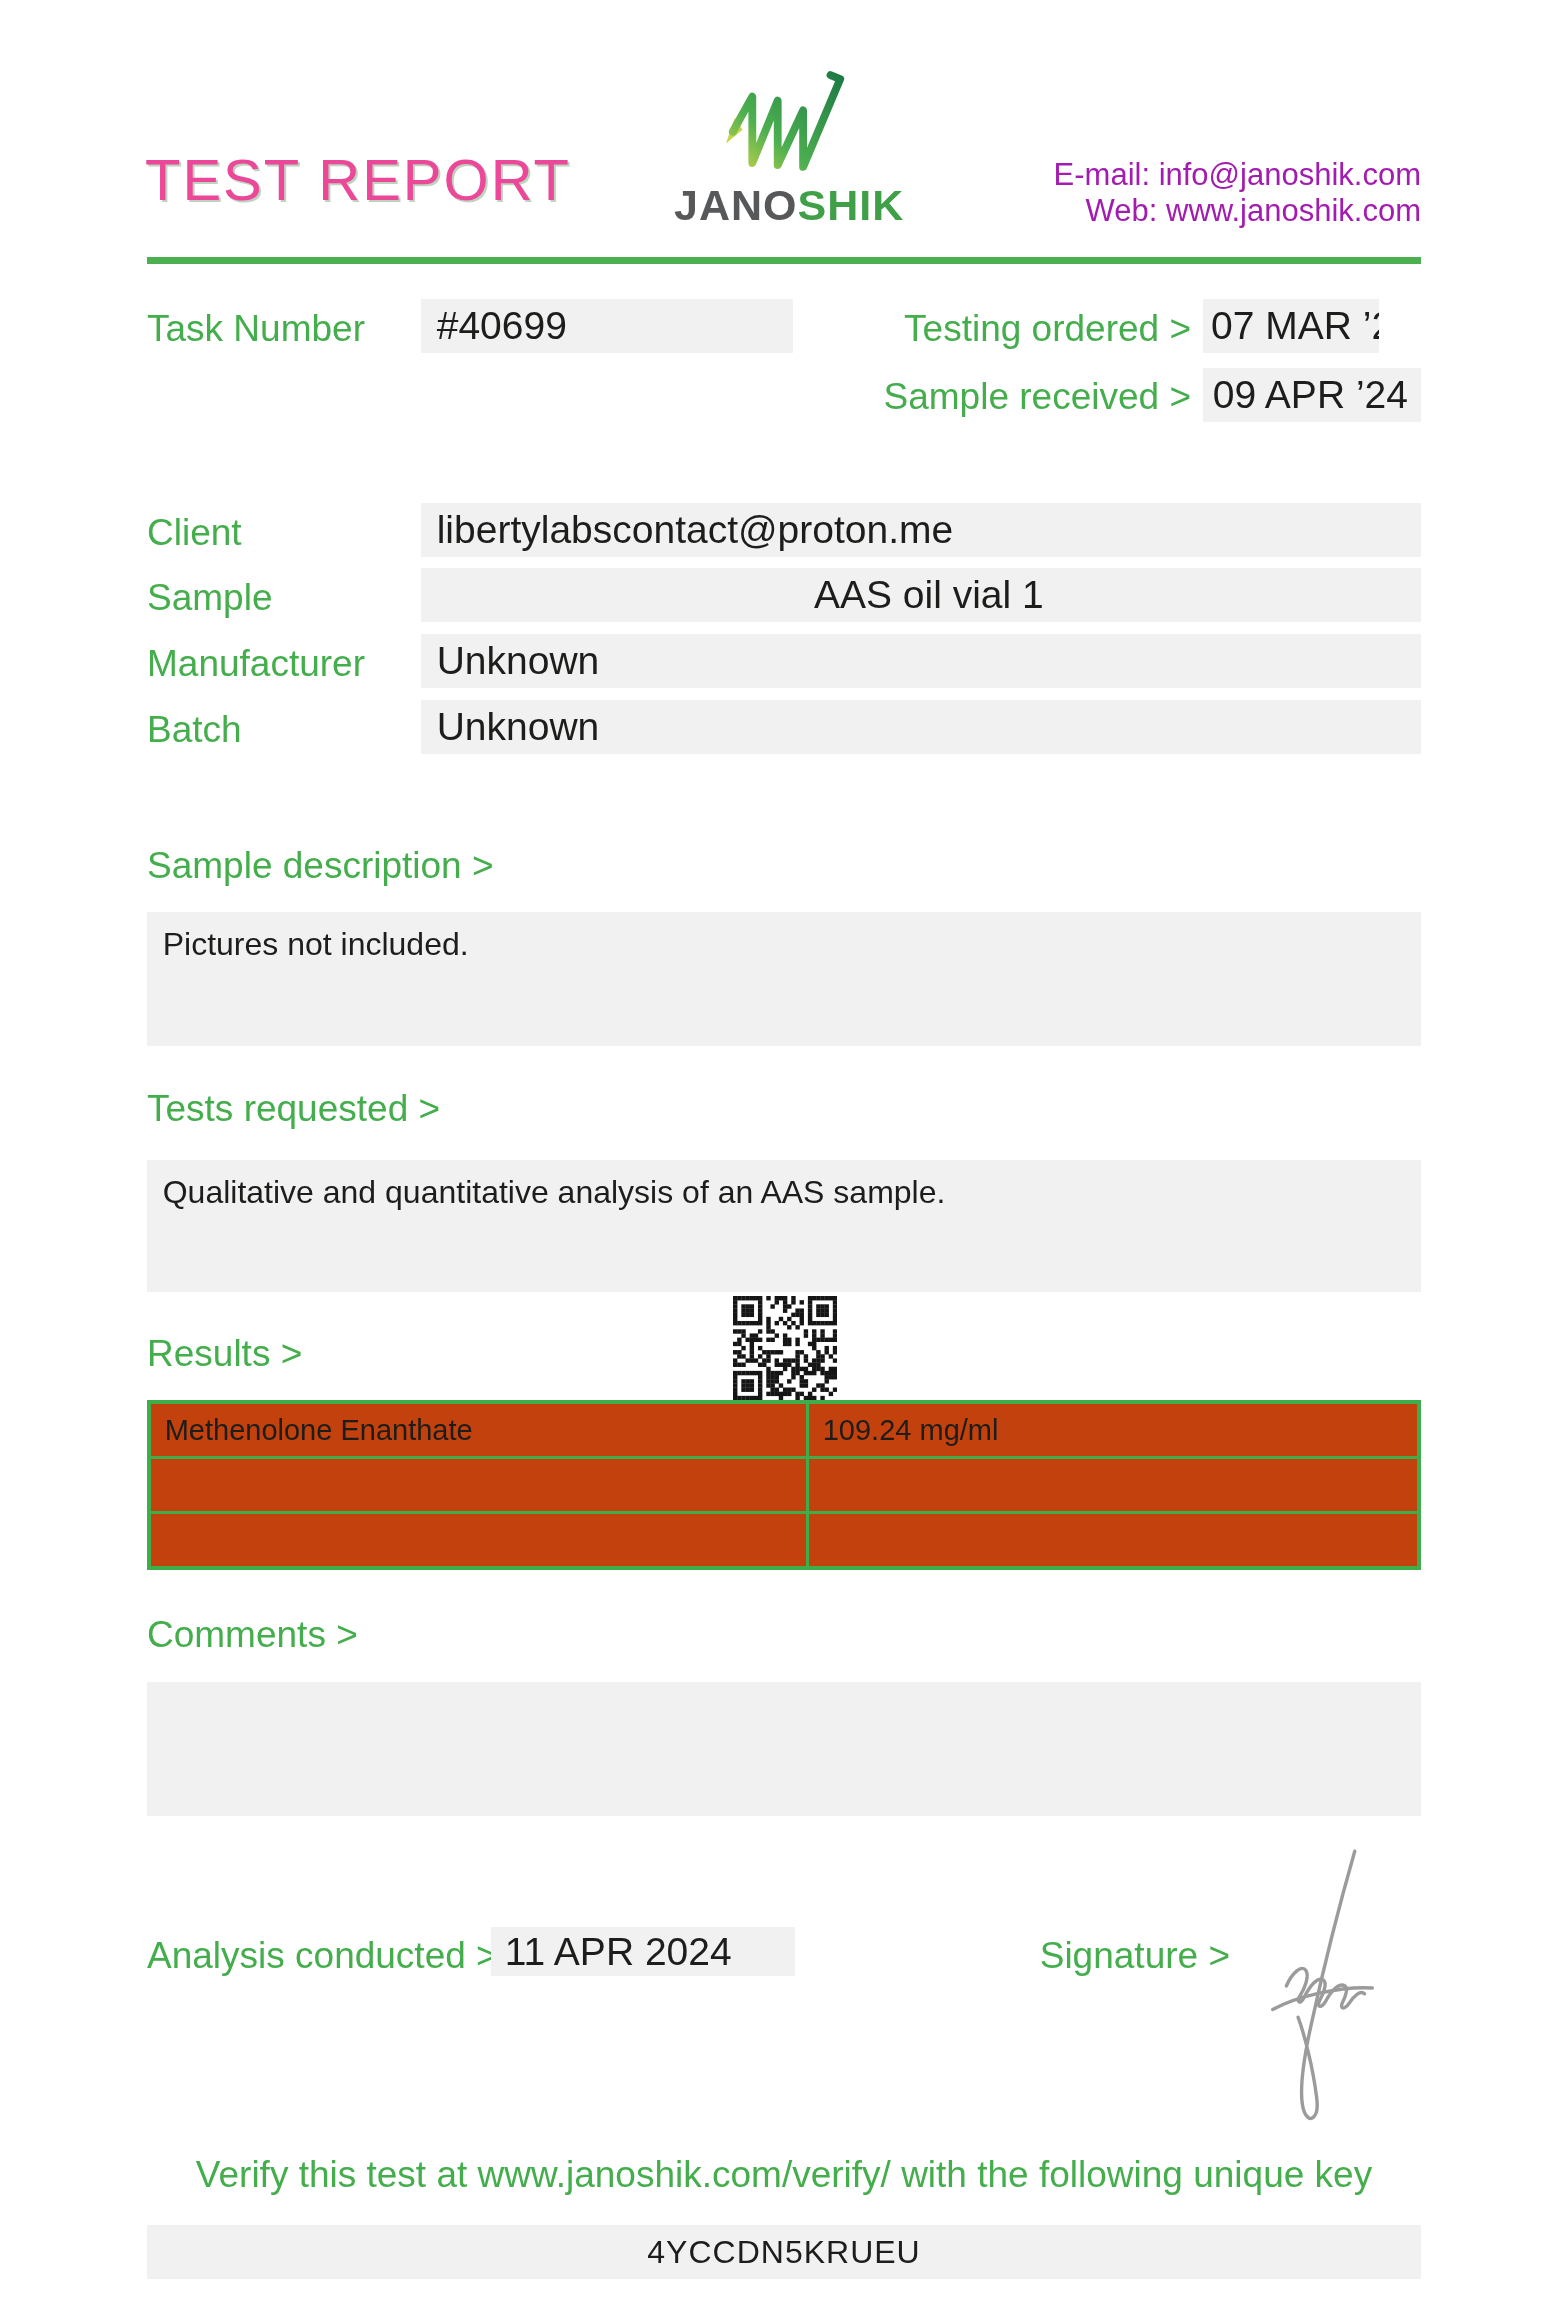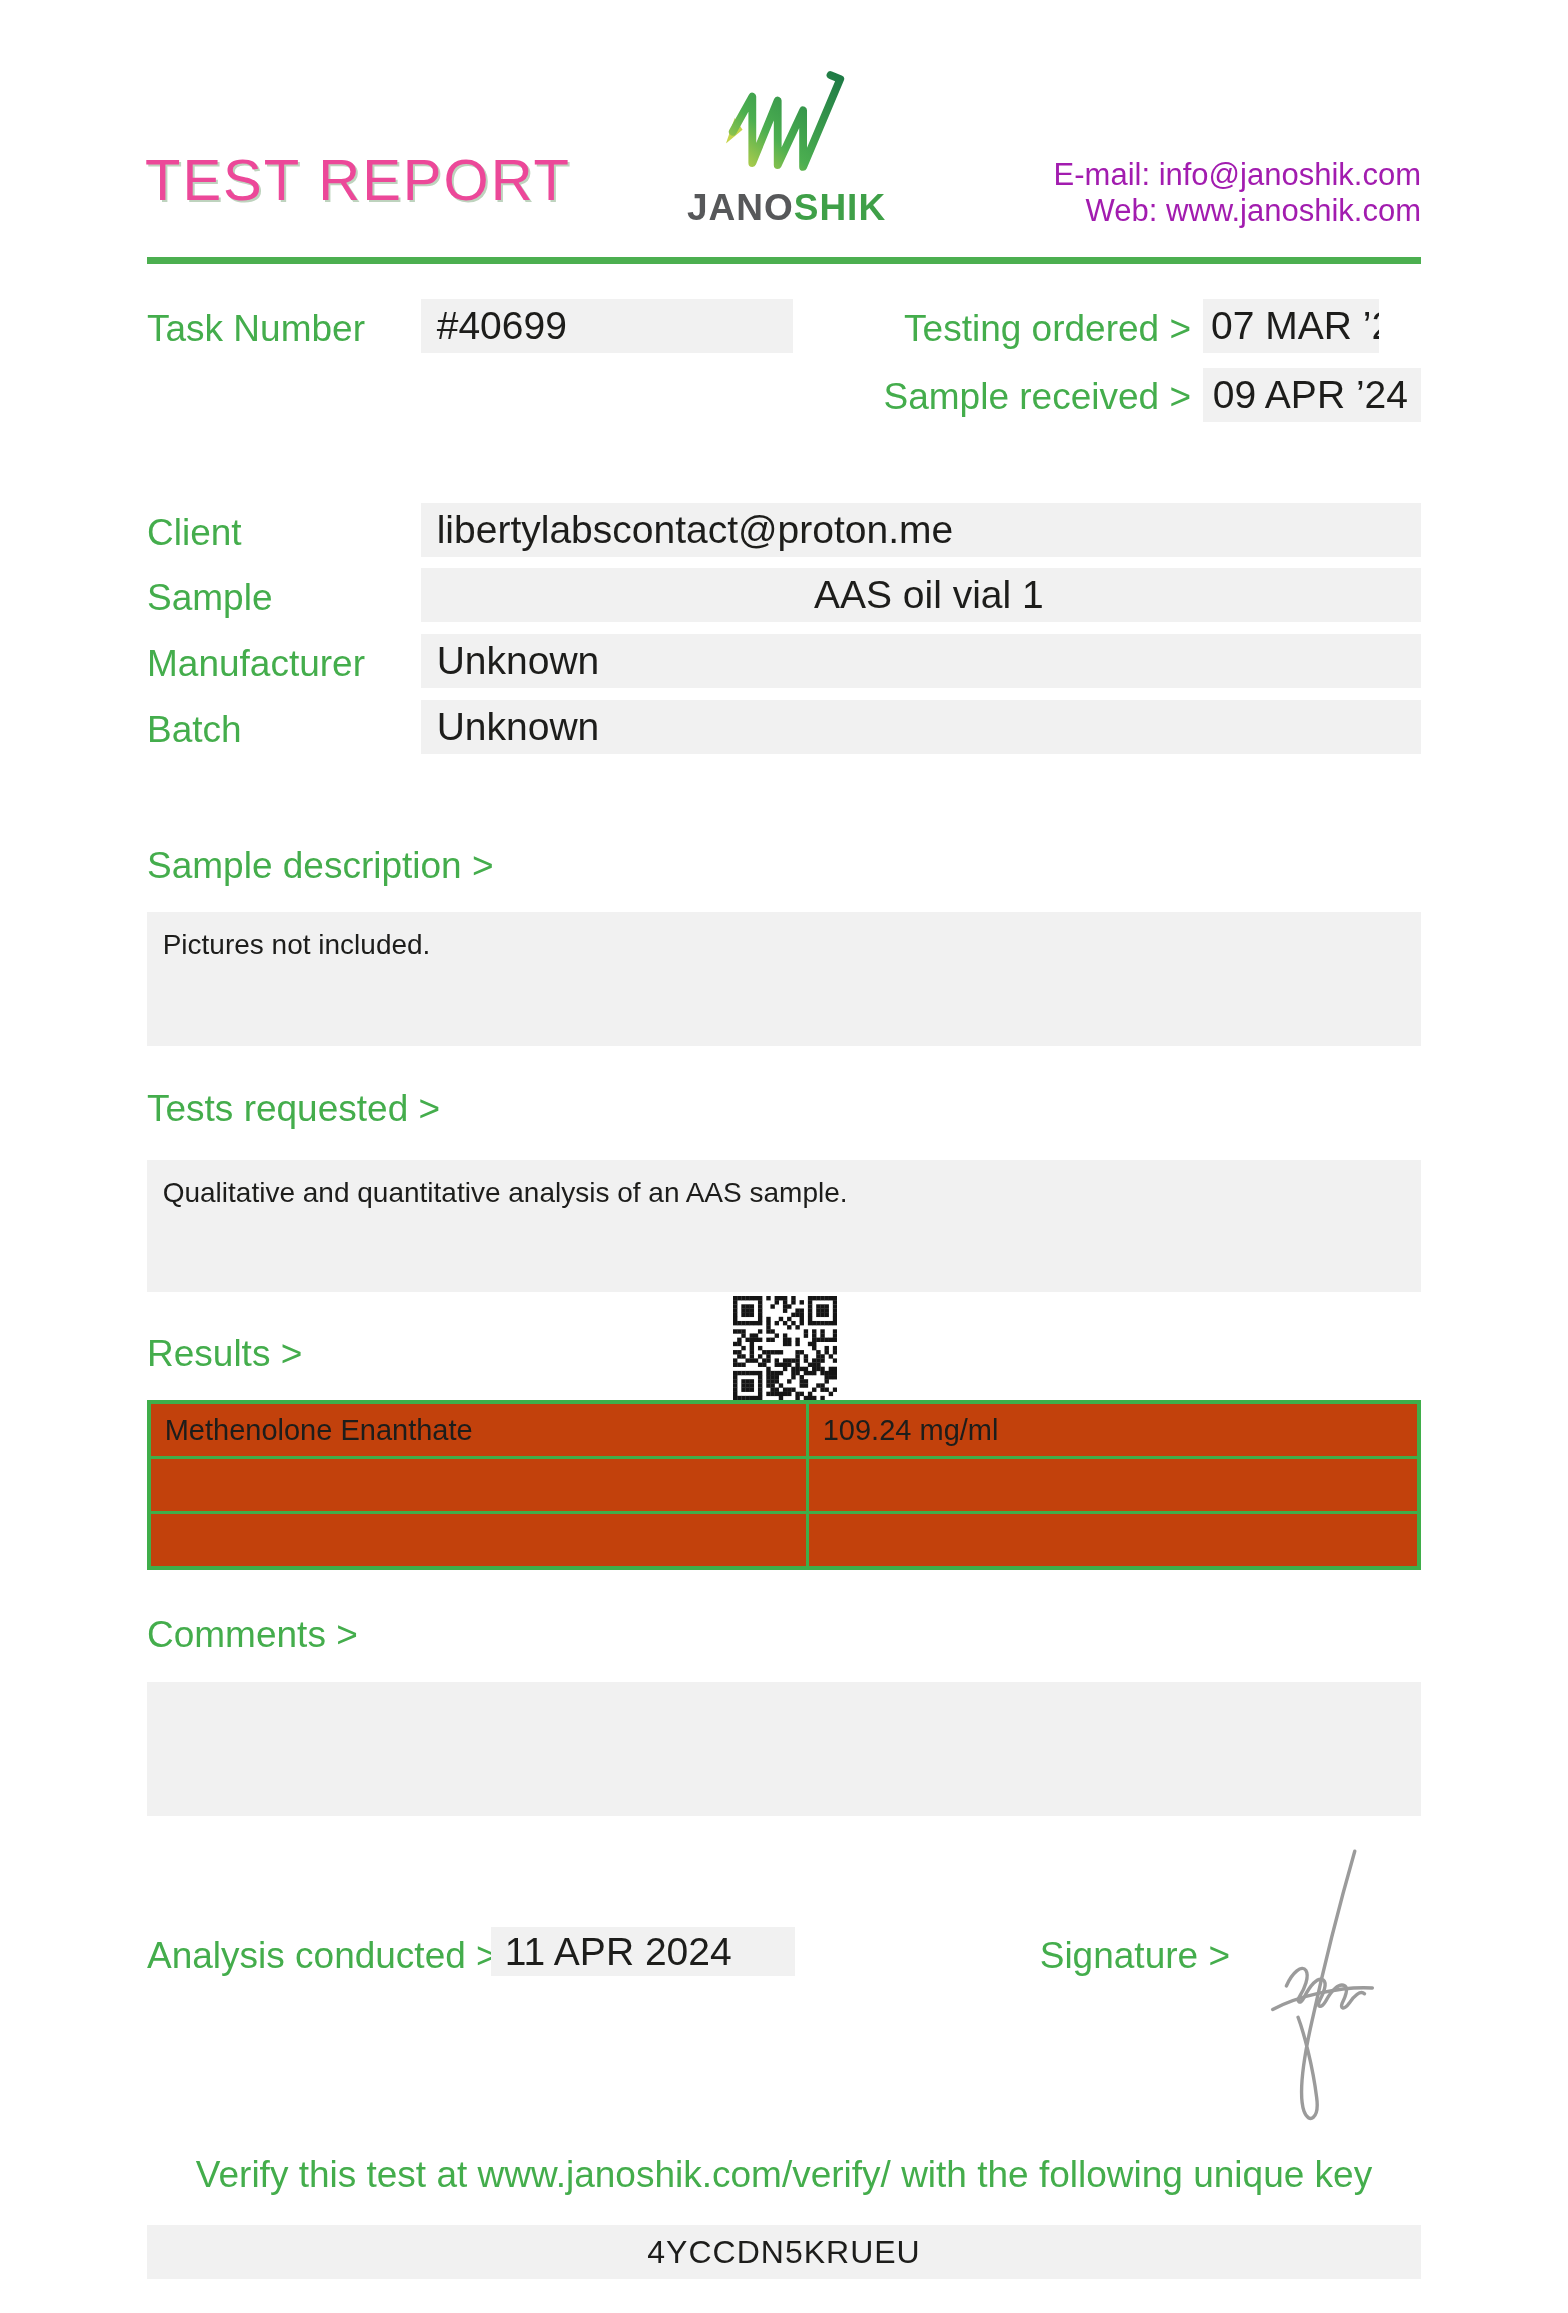--- a/index.html
+++ b/index.html
@@ -6,33 +6,33 @@
   .page{
     position:relative;width:1568px;height:2313px;background:#ffffff;overflow:hidden;
     font-family:"Liberation Sans","DejaVu Sans",sans-serif;color:#1d1d1b;
   }
   .abs{position:absolute;}
   .title{
     left:145px;top:143px;font-size:58px;line-height:73px;letter-spacing:2px;
     color:#ec4899;text-shadow:2px 2px 0 rgba(70,130,70,0.35);white-space:nowrap;
   }
   .logo{left:674px;top:69px;width:225px;text-align:center;}
-  .logo-text{font-size:37px;font-weight:bold;letter-spacing:1px;white-space:nowrap;margin-top:8px;}
+  .logo-text{font-size:43px;font-weight:bold;letter-spacing:1px;white-space:nowrap;margin-top:2px;}
   .logo-jano{color:#57585a;}
   .logo-shik{color:#3fa048;}
   .contact{
     left:980px;top:157px;width:441px;text-align:right;
     color:#a21caf;font-size:31px;line-height:36px;white-space:nowrap;
   }
   .rule{left:147px;top:257px;width:1274px;height:6.9px;background:#4caf50;}
   .label{font-size:37px;line-height:45px;color:#44ad4c;white-space:nowrap;}
   .gbox{background:#f1f1f1;}
   .value-box{height:54px;font-size:39px;line-height:54px;padding-left:15.7px;box-sizing:border-box;white-space:nowrap;overflow:hidden;}
   .right{text-align:right;}
-  .small-text{font-size:28px;line-height:37px;}
+  .small-text{font-size:32px;line-height:37px;}
   .pad-box{padding:13.7px 15.7px;box-sizing:border-box;}
   table.results{
     border-collapse:collapse;width:1274px;table-layout:fixed;
   }
   table.results td{
     border:3.9px solid #3fae4a;height:52px;font-size:29px;padding:0 0 0 13.7px;
     white-space:nowrap;overflow:hidden;background:#c2410c;
   }
   table.results{border:4.9px solid #3fae4a;}
   .key-box{height:54px;font-size:32px;line-height:54px;letter-spacing:1px;text-align:center;}

